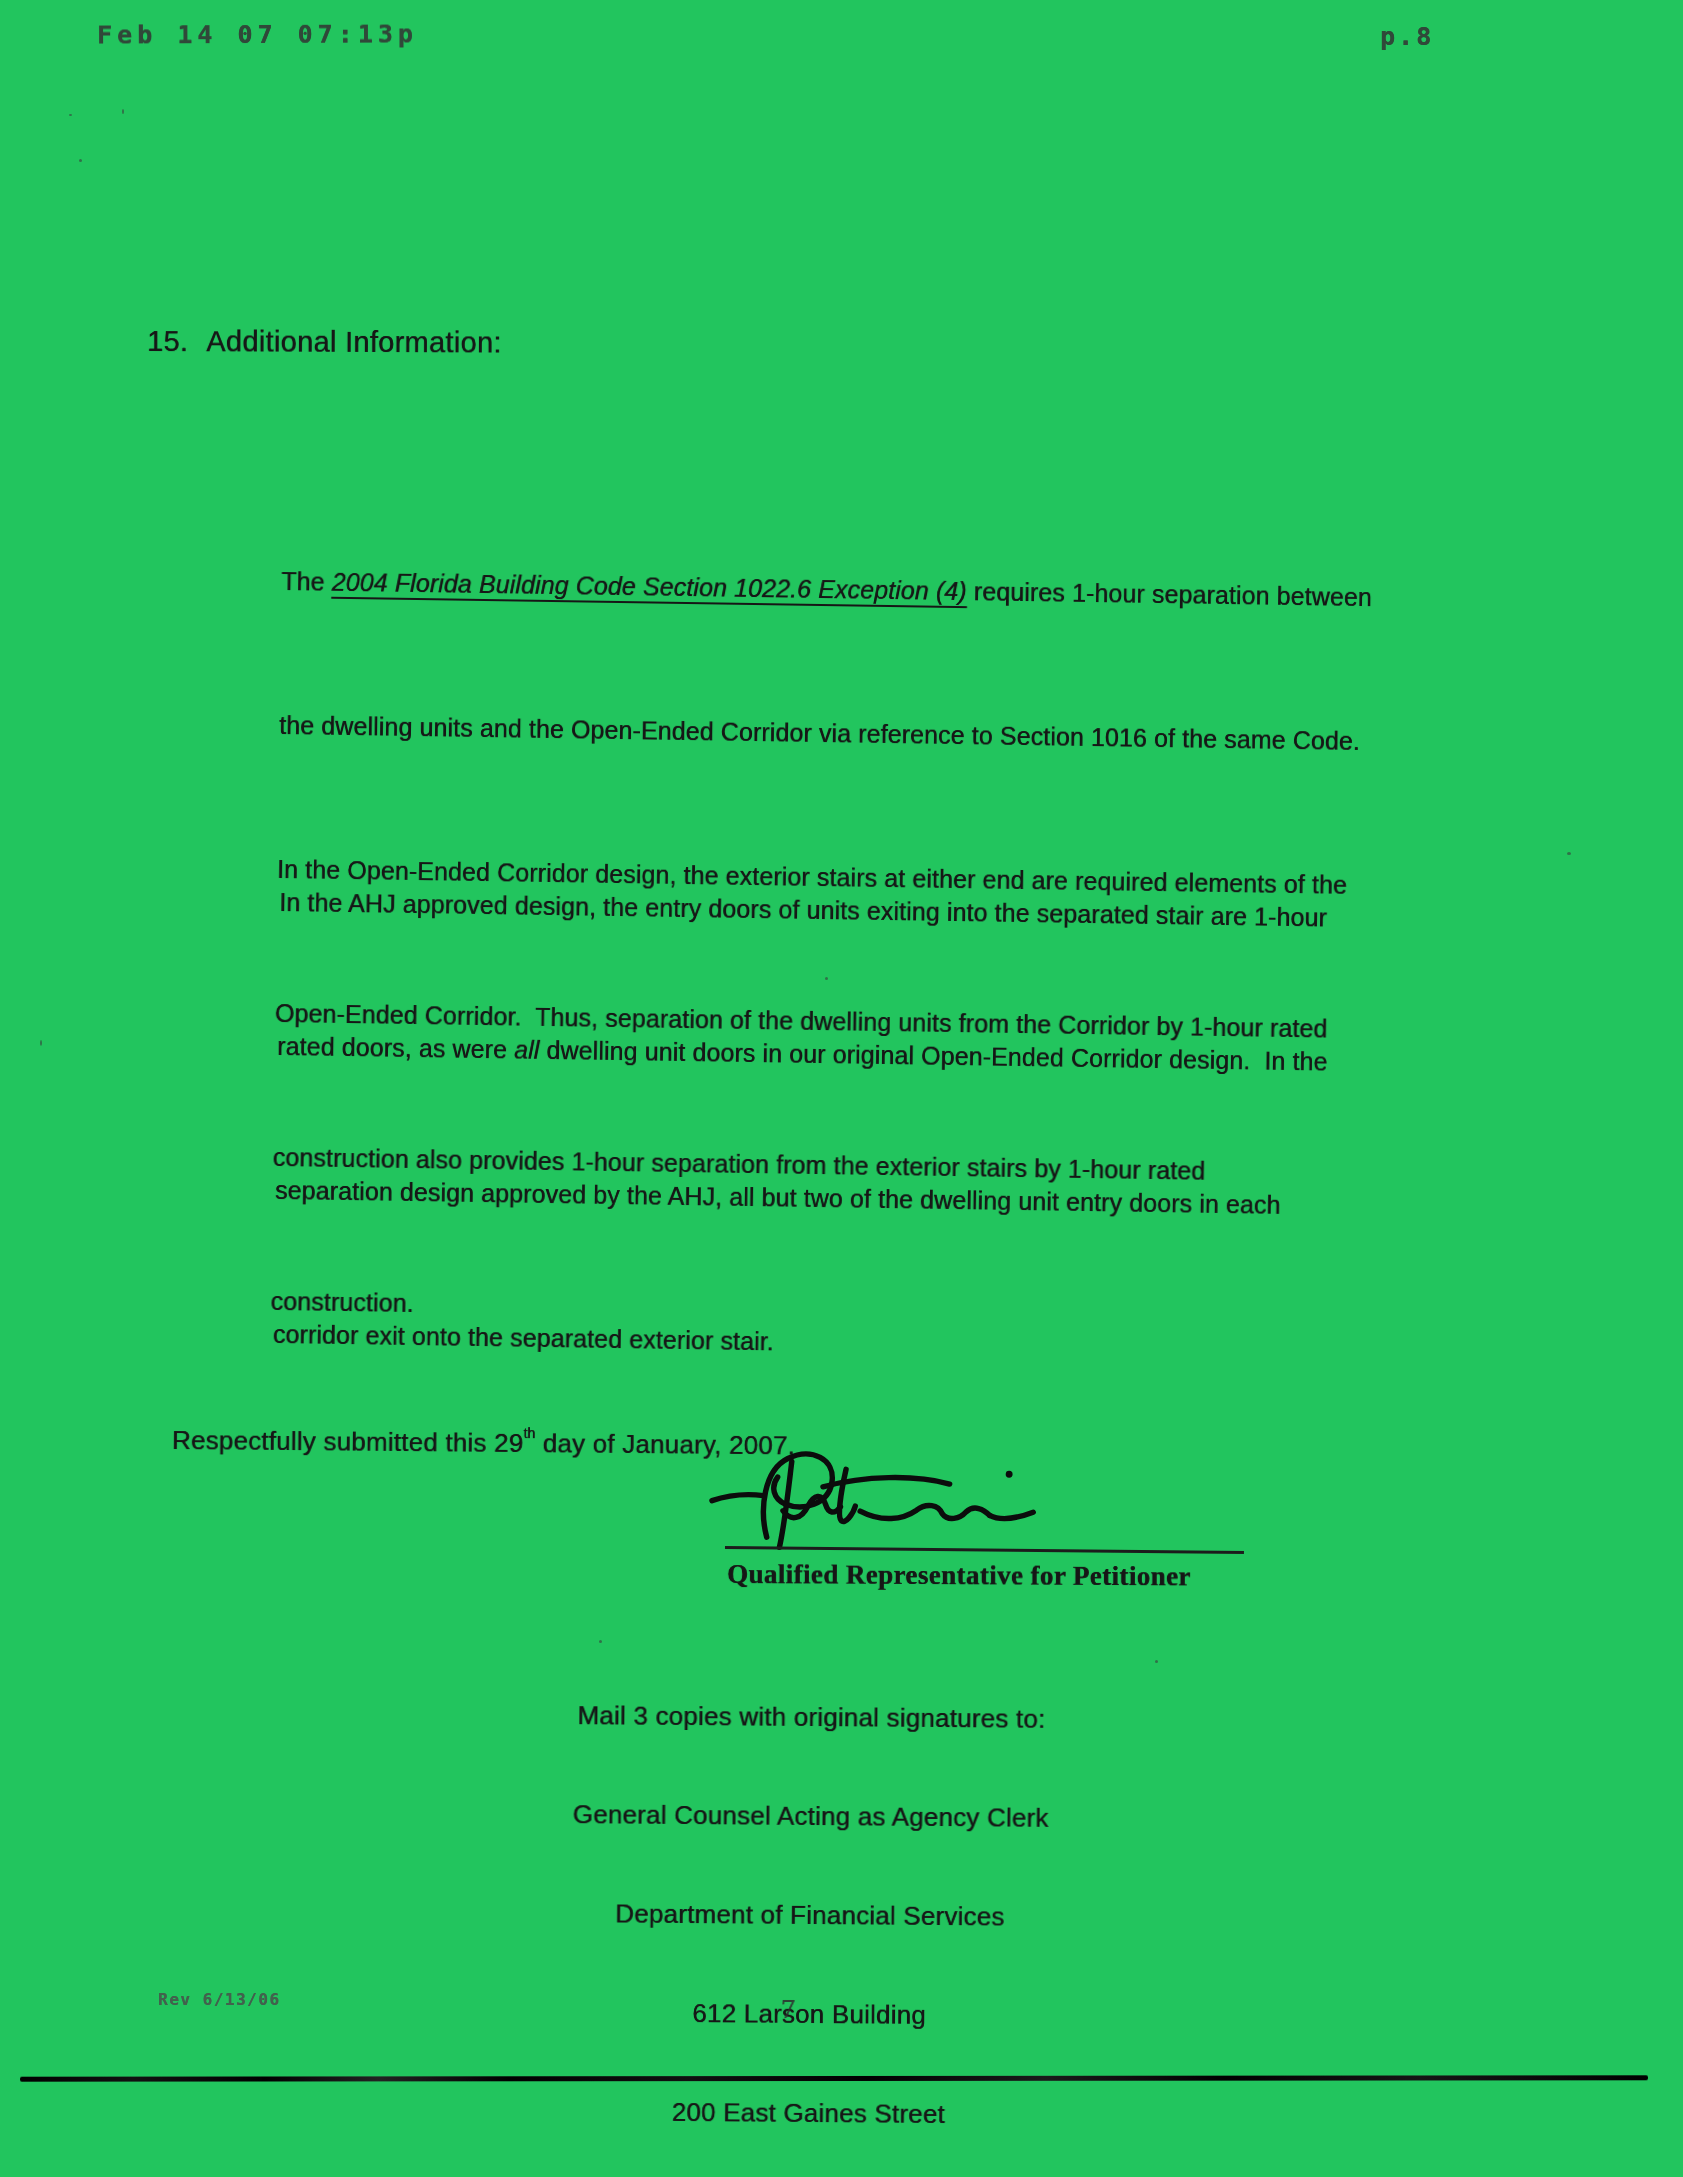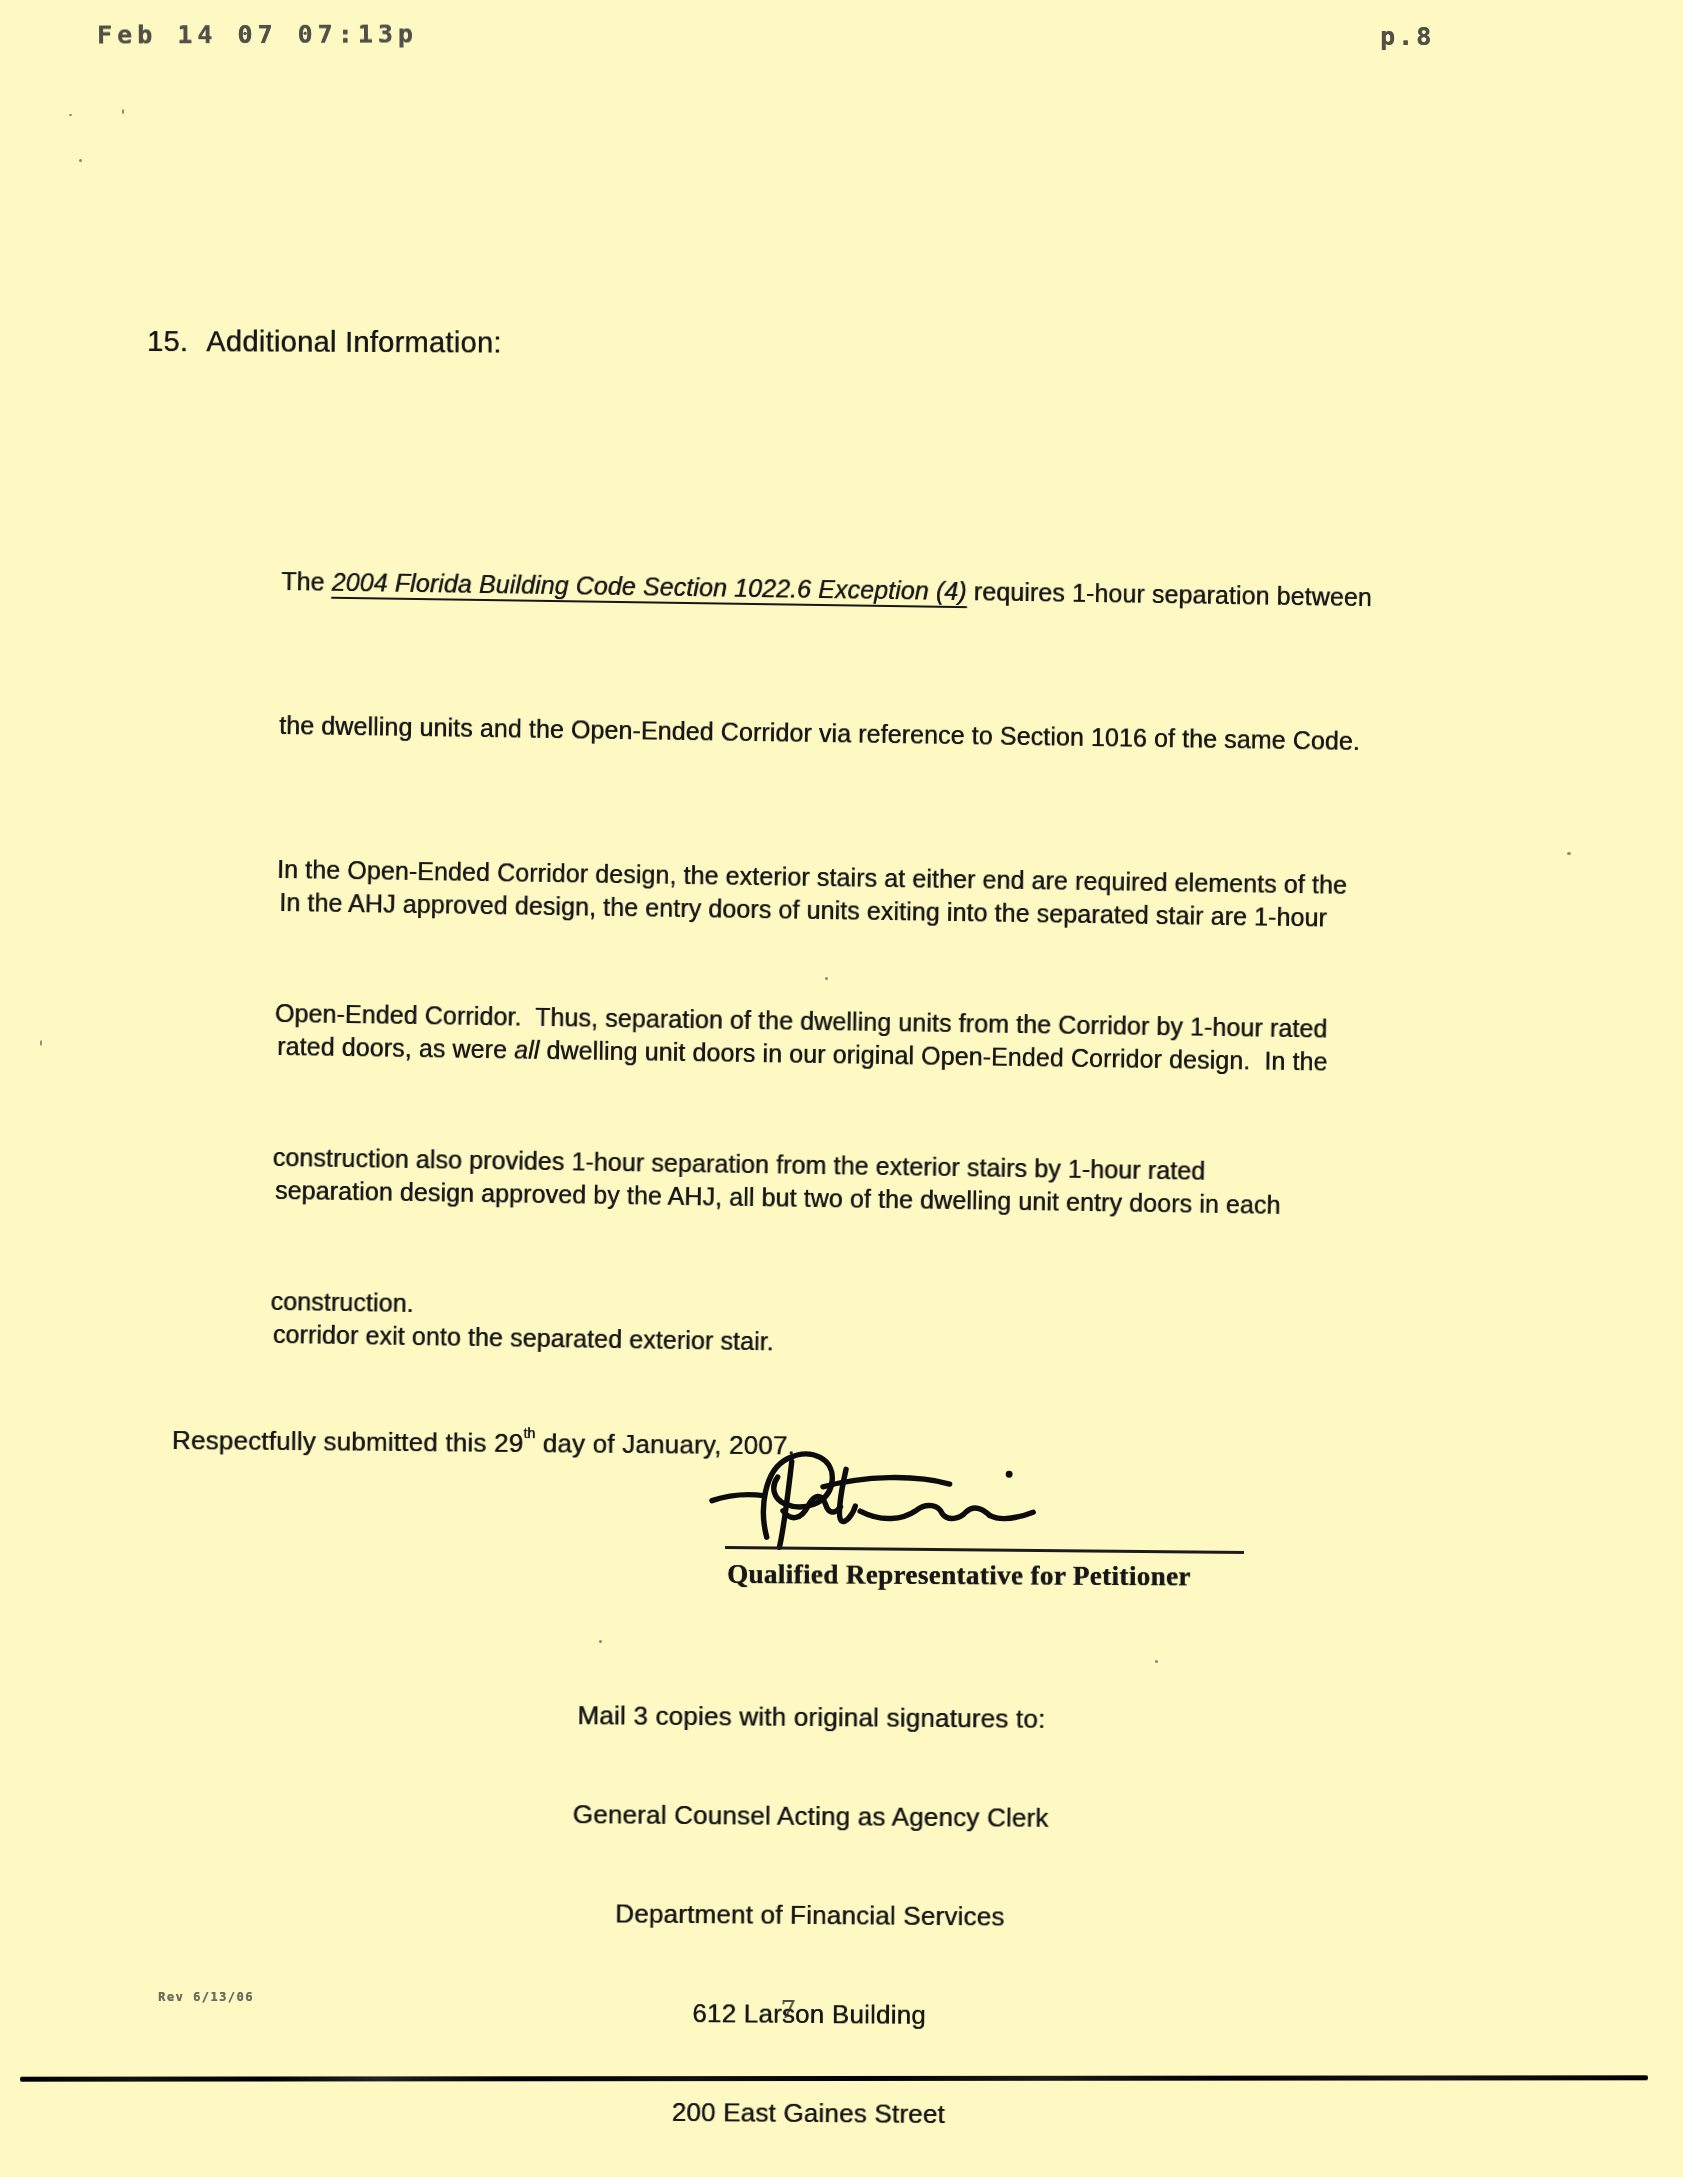--- a/index.html
+++ b/index.html
@@ -5,21 +5,21 @@
   html, body {
     margin: 0;
     padding: 0;
     background: #e8e8e8;
   }
   .page {
     position: relative;
     width: 1683px;
     height: 2177px;
     margin: 0 auto;
-    background: #fef9c3;
+    background: #22c55e;
     overflow: hidden;
     font-family: "Liberation Sans", sans-serif;
     color: #161616;
   }
   
   .fax {
     filter: blur(0.2px);
     text-shadow: 0.4px 0 0 currentColor;
   }
   .fax-light {
@@ -131,21 +131,21 @@
     transform: rotate(0.45deg);
     transform-origin: 50% 0;
     white-space: pre;
   }
 
   .footer-rev {
     position: absolute;
     left: 158px;
     top: 1990px;
     font-family: "DejaVu Sans Mono", monospace;
-    font-size: 12px;
+    font-size: 16px;
     font-weight: bold;
     letter-spacing: 1.5px;
     color: #4a4a4a;
     opacity: 0.8;
   }
   .footer-page {
     position: absolute;
     left: 780px;
     top: 1996px;
     font-family: "DejaVu Serif", serif;

